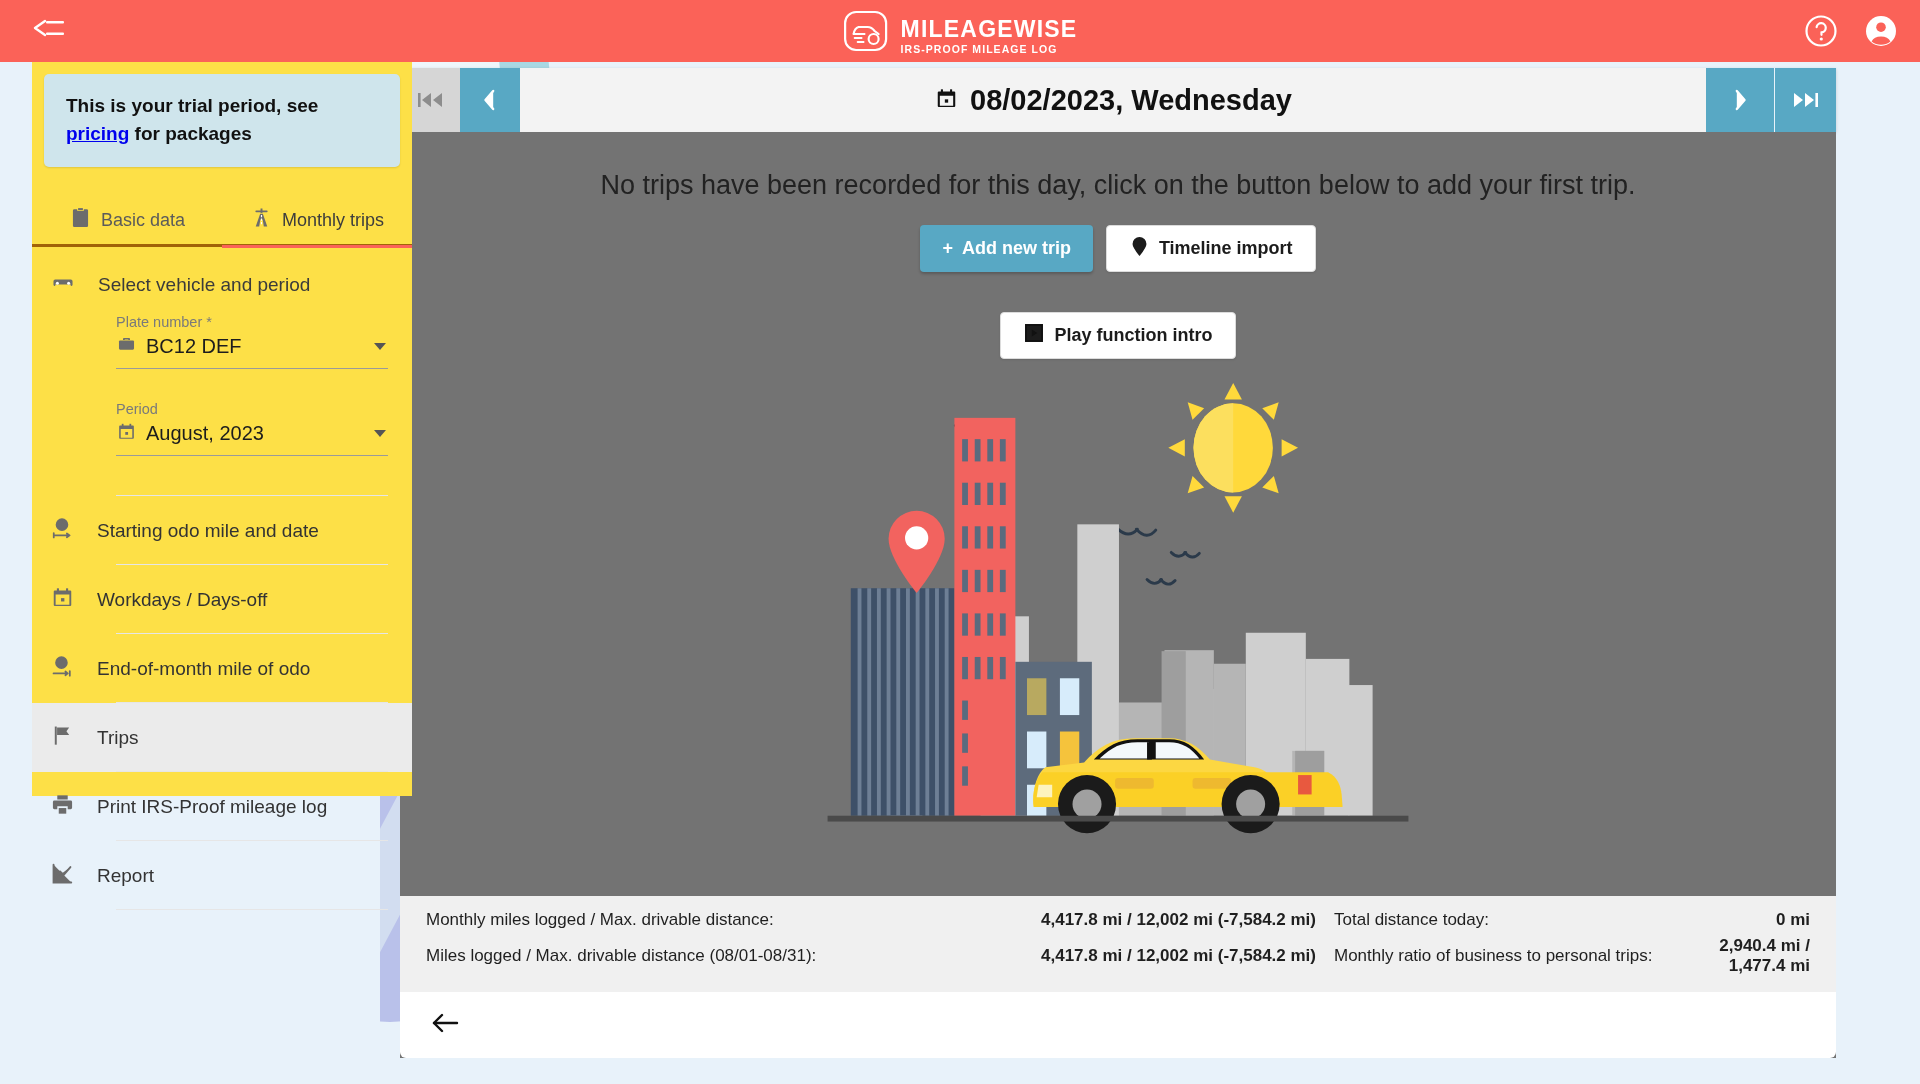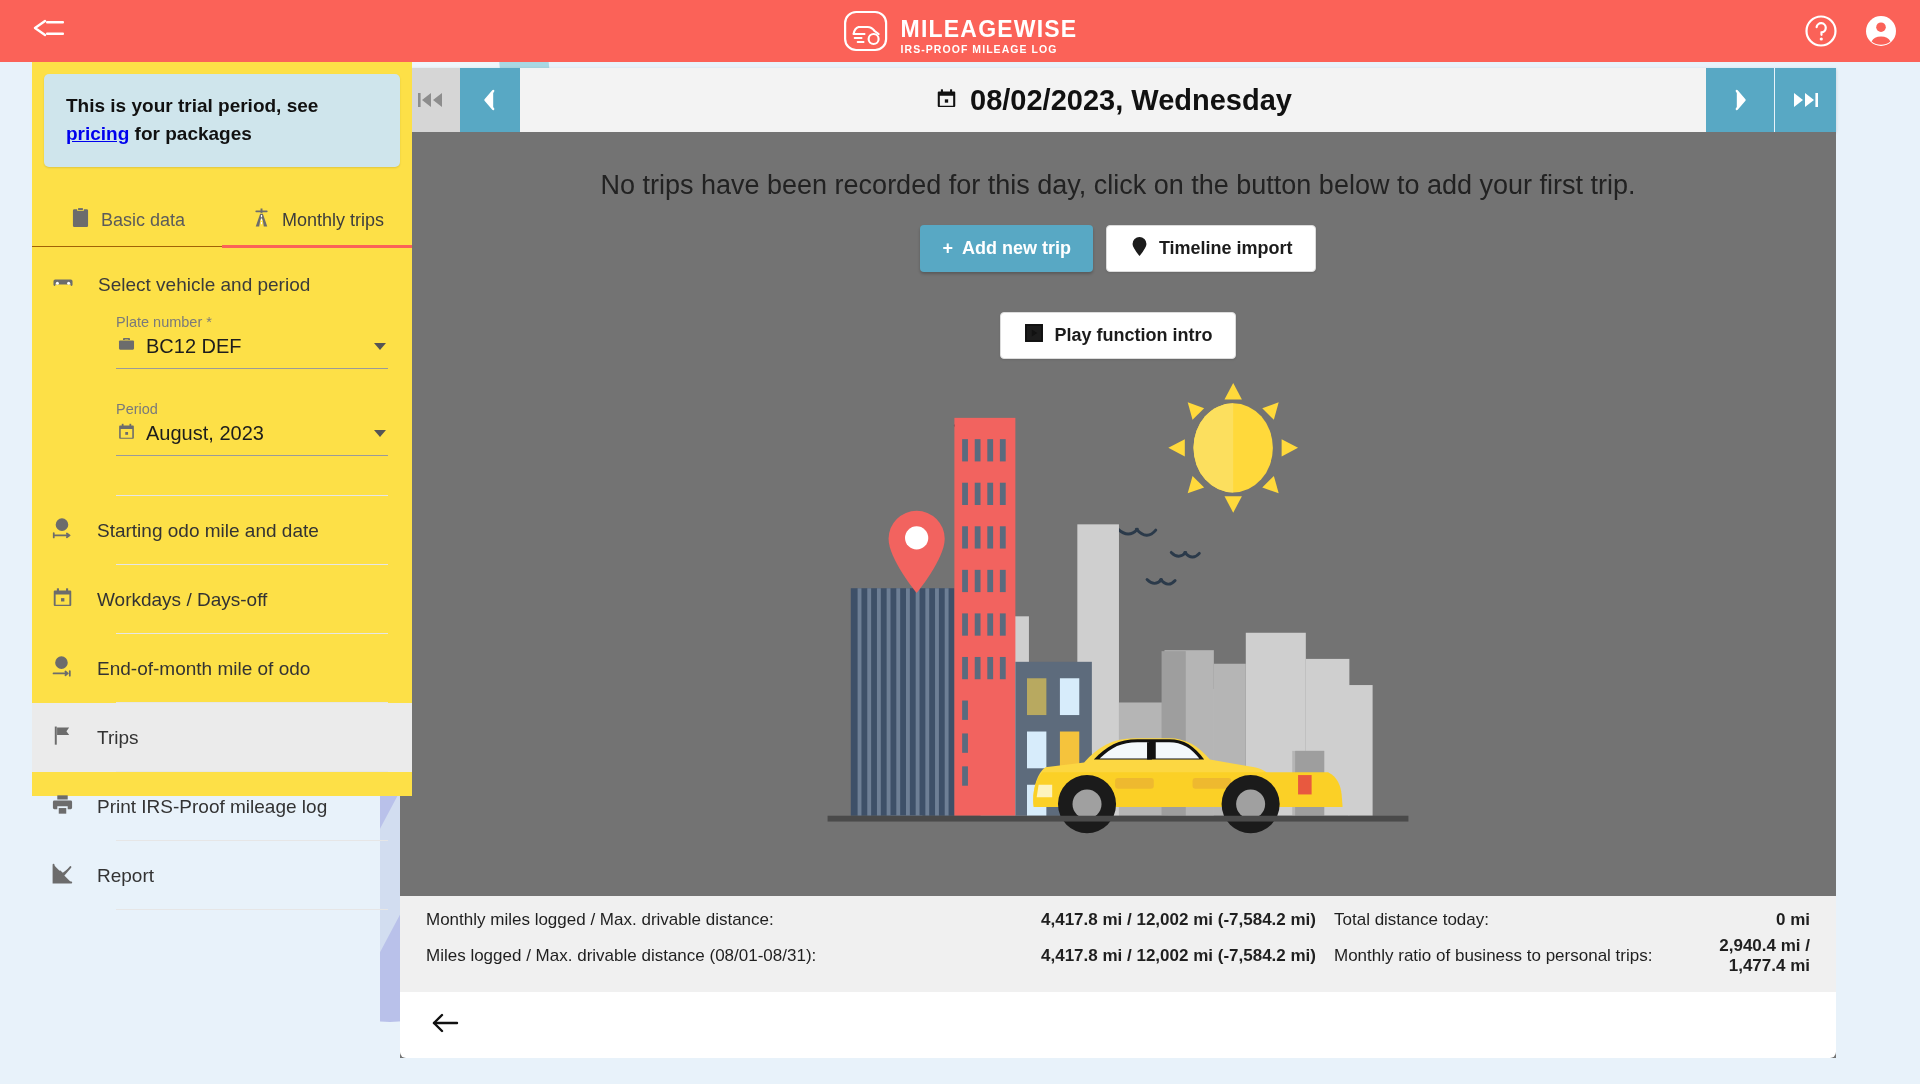--- a/index.html
+++ b/index.html
@@ -48,21 +48,21 @@
     margin:12px 12px 0 12px; background:#cfe5ec; border-radius:5px;
     padding:18px 22px 20px 22px;
     box-shadow:0 1px 2px rgba(0,0,0,.12);
   }
   .trial-text{
     font-size:19px; font-weight:bold; line-height:1.45; color:#111;
   }
   .trial-link{ color:#0000ee; text-decoration:underline; cursor:pointer; }
 
   .tabs{
-    display:flex; margin-top:26px; border-bottom:1px solid #a16207;
+    display:flex; margin-top:26px; border-bottom:3px solid #a16207;
     height:54px;
   }
   .tab{
     flex:1; display:flex; align-items:center; justify-content:center;
     gap:9px; cursor:pointer; font-size:18px; color:#5b5b5b;
     height:54px; position:relative;
   }
   .tab.active{ color:#3d3d3d; }
   .tab.active:after{
     content:""; position:absolute; left:0; right:0; bottom:-1px;

